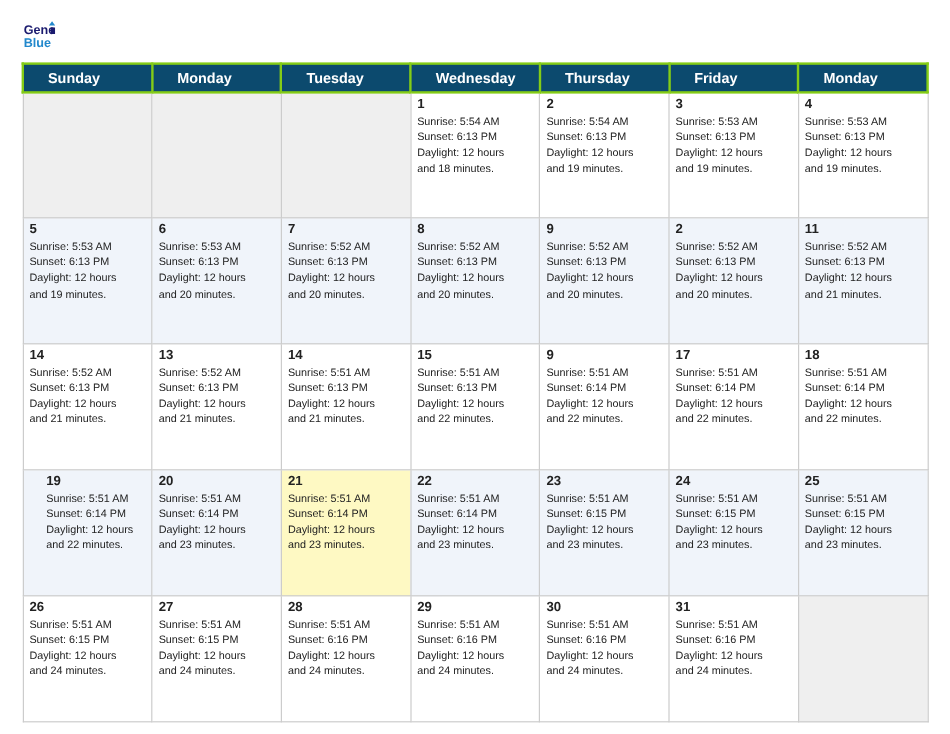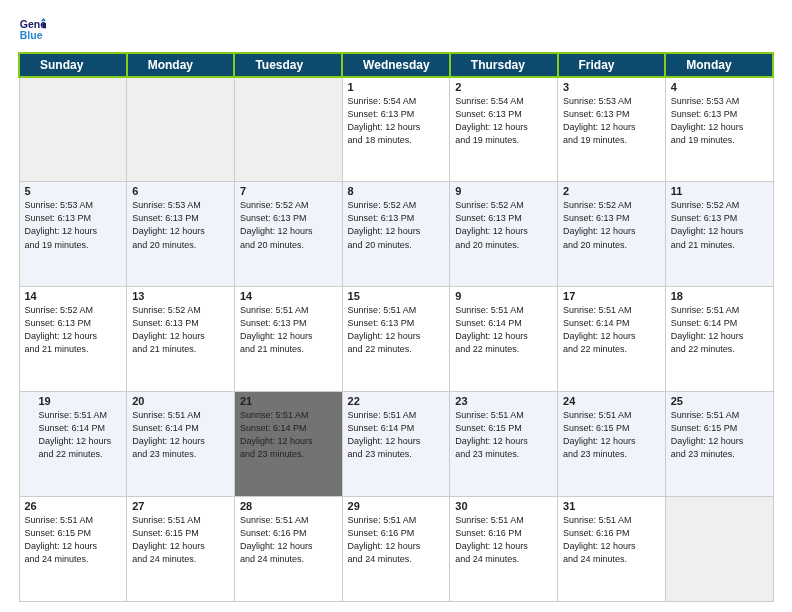--- a/index.html
+++ b/index.html
@@ -274,21 +274,21 @@
 Daylight: 12 hours
 and 22 minutes.</div>
           </td>
           <td style="background: rgb(240, 244, 250);">
             <span class="day-num">20</span>
             <div class="day-info" style="white-space: pre-line;">Sunrise: 5:51 AM
 Sunset: 6:14 PM
 Daylight: 12 hours
 and 23 minutes.</div>
           </td>
-          <td style="background: #737373; margin-top: 38px;">
+          <td style="background: #fef9c3; margin-top: 38px;">
             <span class="day-num">21</span>
             <div class="day-info" style="white-space: pre-line;">Sunrise: 5:51 AM
 Sunset: 6:14 PM
 Daylight: 12 hours
 and 23 minutes.</div>
           </td>
           <td style="background: rgb(240, 244, 250);">
             <span class="day-num">22</span>
             <div class="day-info" style="white-space: pre-line;">Sunrise: 5:51 AM
 Sunset: 6:14 PM

